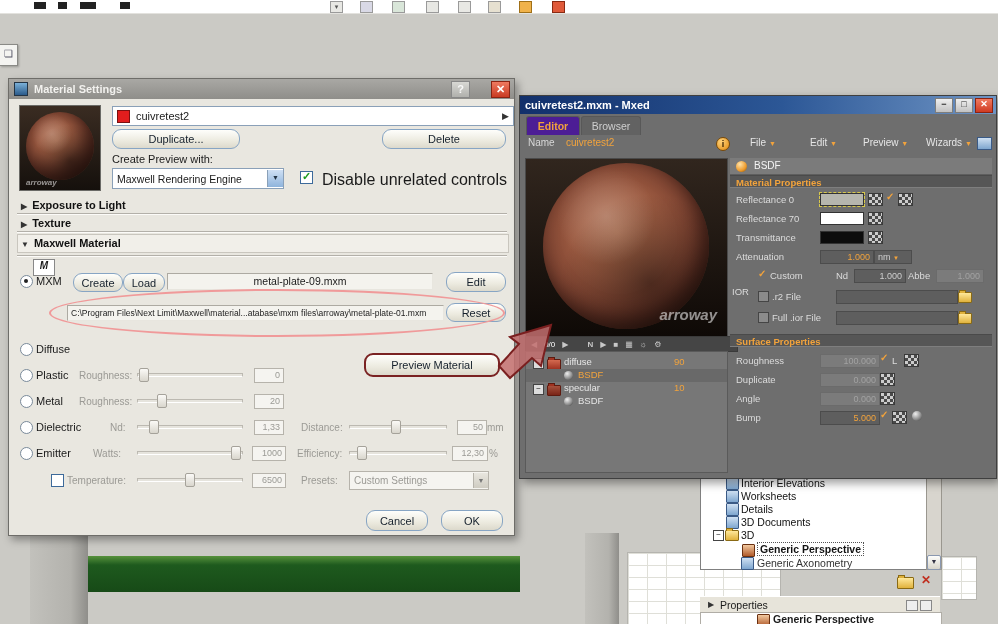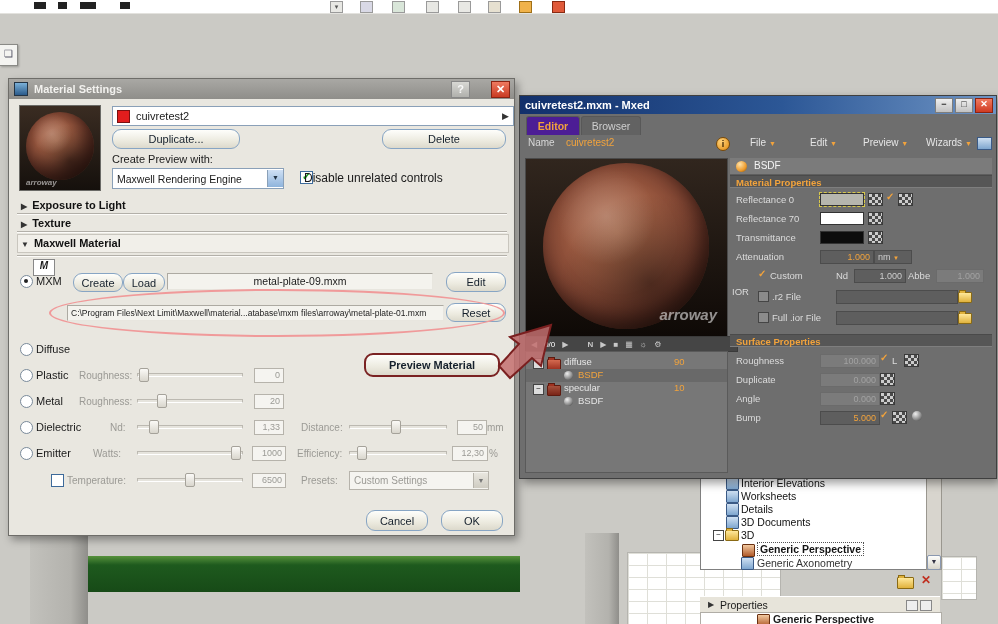--- a/index.html
+++ b/index.html
@@ -206,21 +206,21 @@
       <span>Delete</span>
     </div>
 
   <div class="blabel" style="left:103px;top:74px">Create Preview with:</div>
 
   <div class="abs" style="left:103px;top:89px;width:170px;height:19px;border:1px solid #8aa0b8;background:#fff;display:flex;align-items:center">
     <span style="padding-left:4px;font-size:10.5px">Maxwell Rendering Engine</span>
     <span style="margin-left:auto;width:15px;height:17px;background:linear-gradient(#cfe0f4,#8fb4dc);border-left:1px solid #8aa0b8;text-align:center;line-height:16px;font-size:7px;color:#234">▼</span>
   </div>
   <span class="cb on" style="left:291px;top:92px"></span>
-  <span class="blabel" style="left:295px;top:92px;font-size:12px">Disable unrelated controls</span>
+  <span class="blabel" style="left:313px;top:92px;font-size:16px">Disable unrelated controls</span>
 
   <div class="sechead" style="left:12px;top:120px"><span class="tri">▶</span><span>Exposure to Light</span></div>
   <div class="groove" style="left:8px;top:134px;width:490px"></div>
   <div class="sechead" style="left:12px;top:138px"><span class="tri">▶</span><span>Texture</span></div>
   <div class="groove" style="left:8px;top:152px;width:490px"></div>
   <div class="abs" style="left:8px;top:155px;width:490px;height:17px;background:#f1efe9;border:1px solid #c9c6be"></div>
   <div class="sechead" style="left:12px;top:158px"><span class="tri">▼</span><span>Maxwell Material</span></div>
   <div class="groove" style="left:8px;top:176px;width:490px"></div>
 
   <div class="abs" style="left:24px;top:180px;width:20px;height:15px;border:1px solid #888;background:#fff;text-align:center;font-size:10px;font-weight:bold;font-style:italic">M</div>
@@ -248,21 +248,21 @@
 
   <span class="rad" style="left:11px;top:290px"></span>
   <span class="blabel" style="left:27px;top:290px">Plastic</span>
   <span class="glabel" style="left:70px;top:291px">Roughness:</span>
   <div class="sl" style="left:128px;top:288px;width:106px">
       <span class="tr"></span>
       <span class="th" style="left:2px"></span>
     </div>
   <span class="vb" style="left:245px;top:289px;width:22px">0</span>
 
-  <div class="xbtn" style="left:355px;top:274px;width:132px;height:20px;font-weight:bold;border:2px solid #7a2222">
+  <div class="xbtn" style="left:355px;top:274px;width:132px;height:20px;font-weight:normal;border:2px solid #7a2222">
       <span>Preview Material</span>
     </div>
 
   <span class="rad" style="left:11px;top:316px"></span>
   <span class="blabel" style="left:27px;top:316px">Metal</span>
   <span class="glabel" style="left:70px;top:317px">Roughness:</span>
   <div class="sl" style="left:128px;top:314px;width:106px">
       <span class="tr"></span>
       <span class="th" style="left:20px"></span>
     </div>

